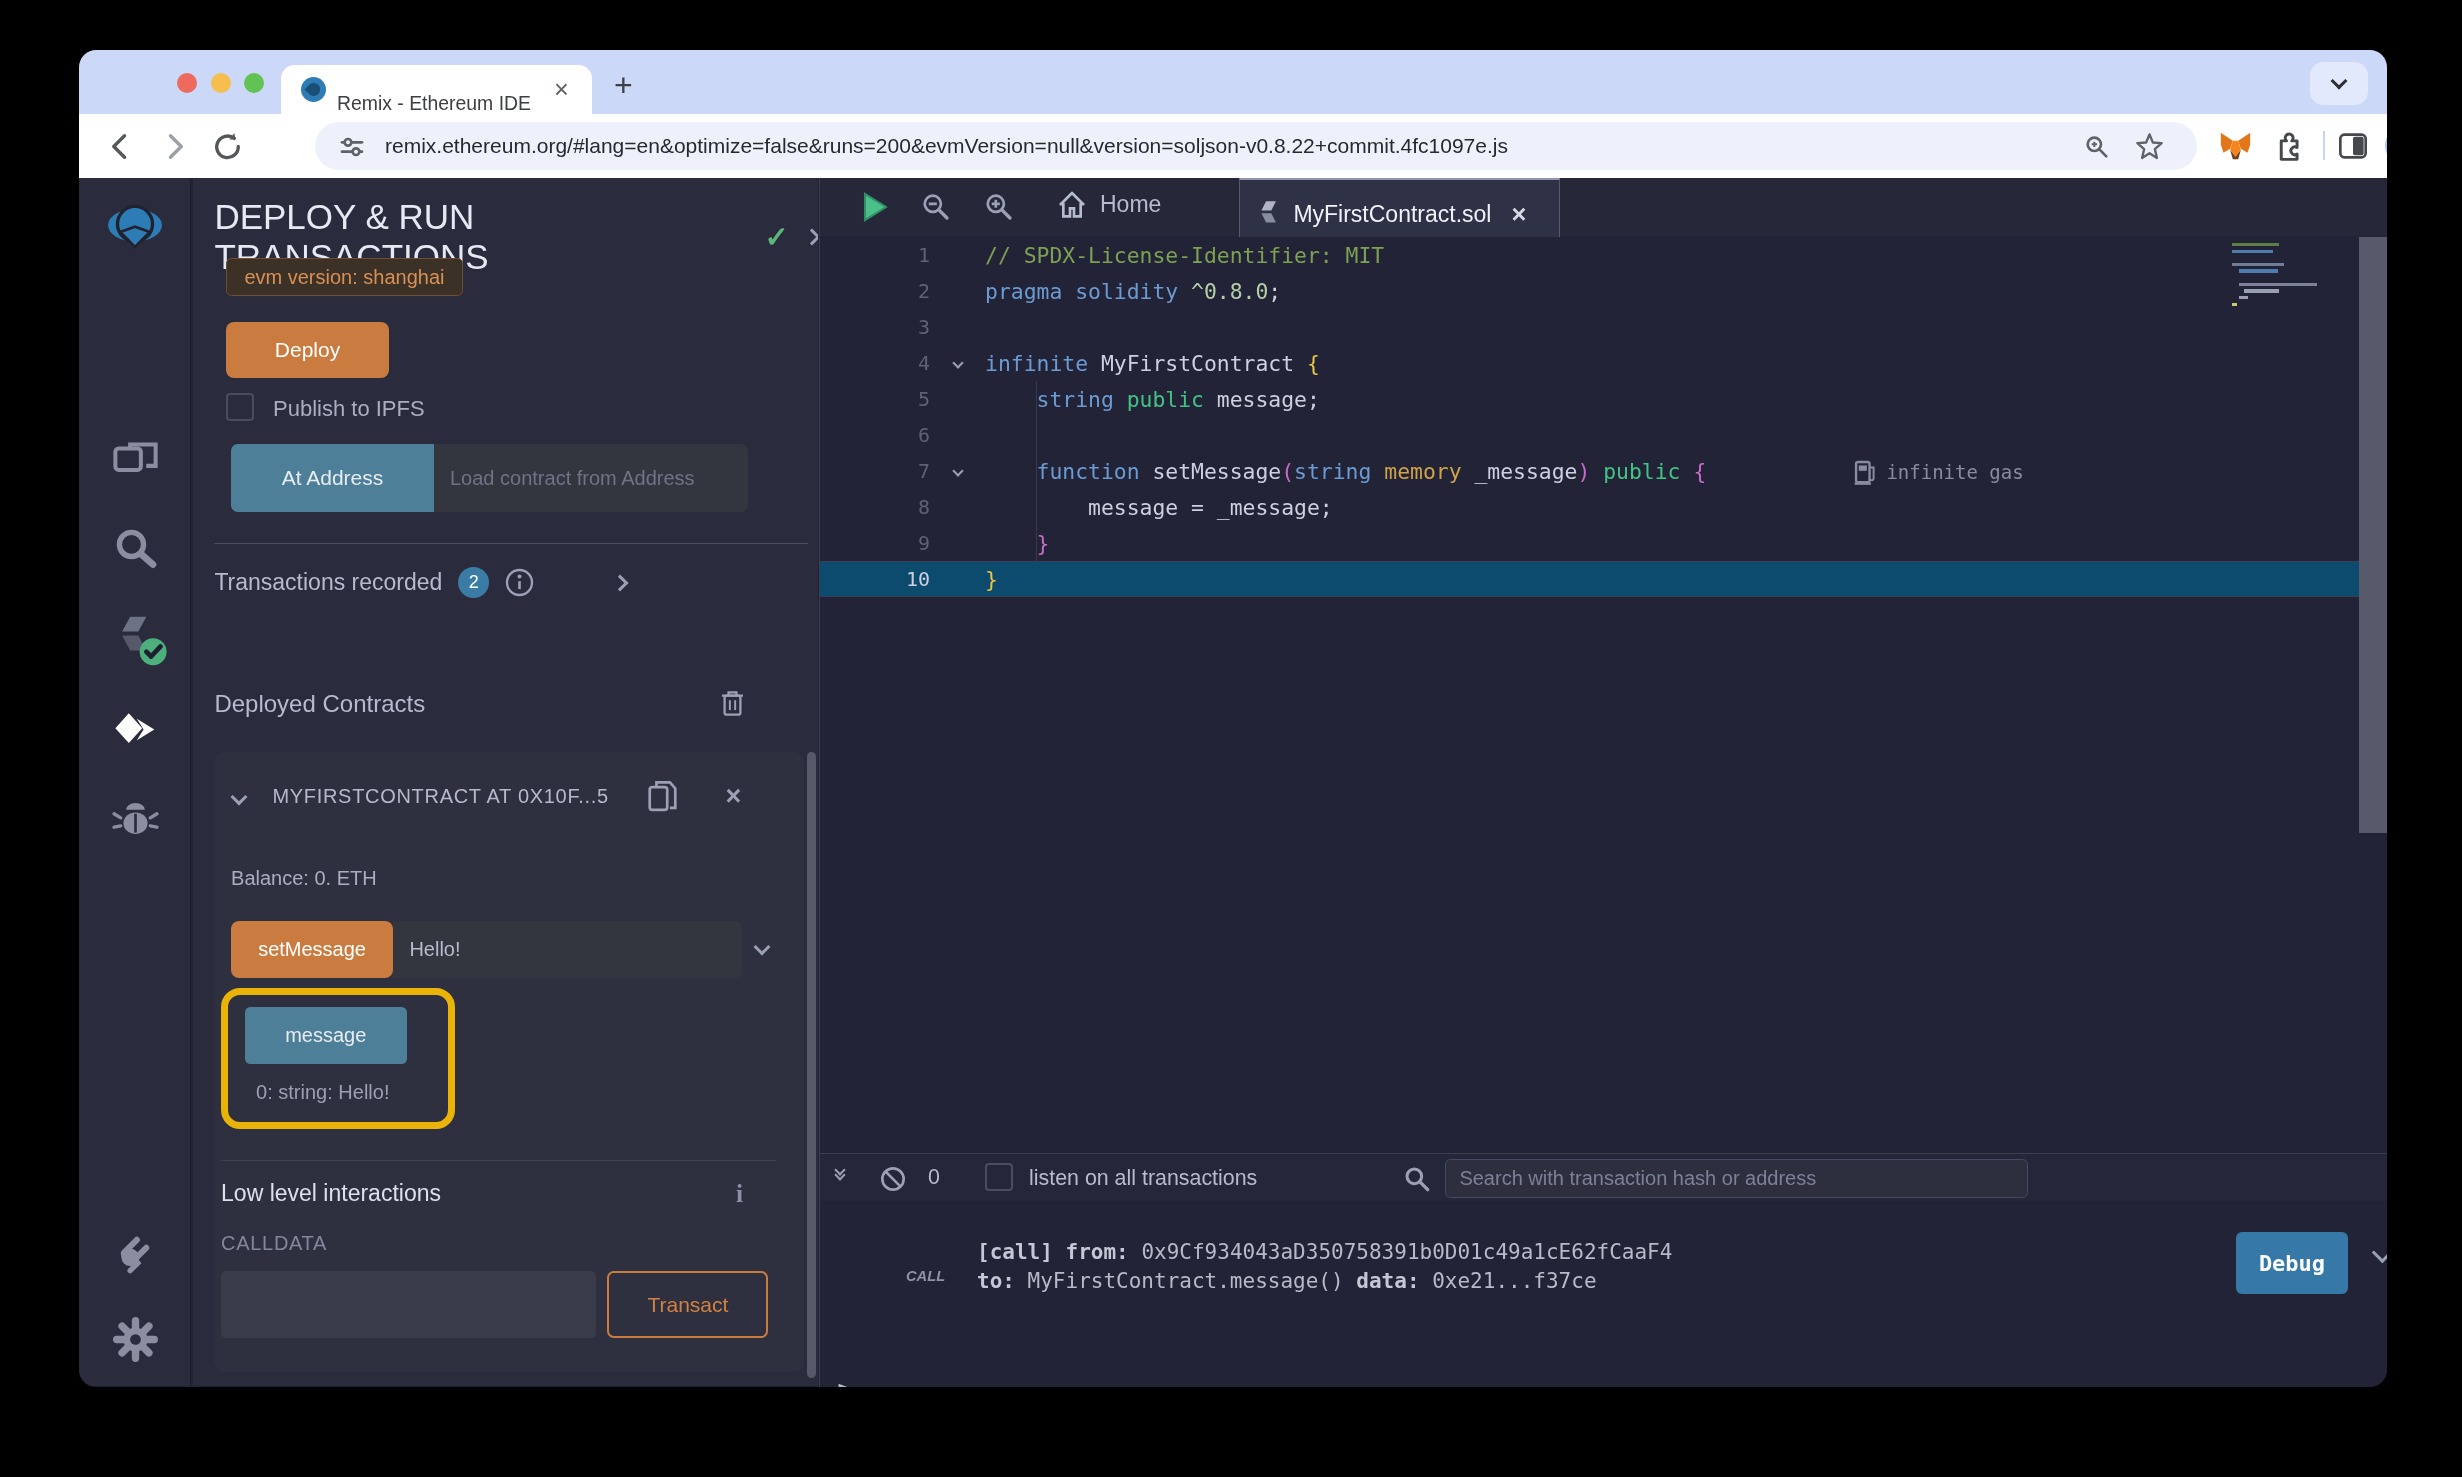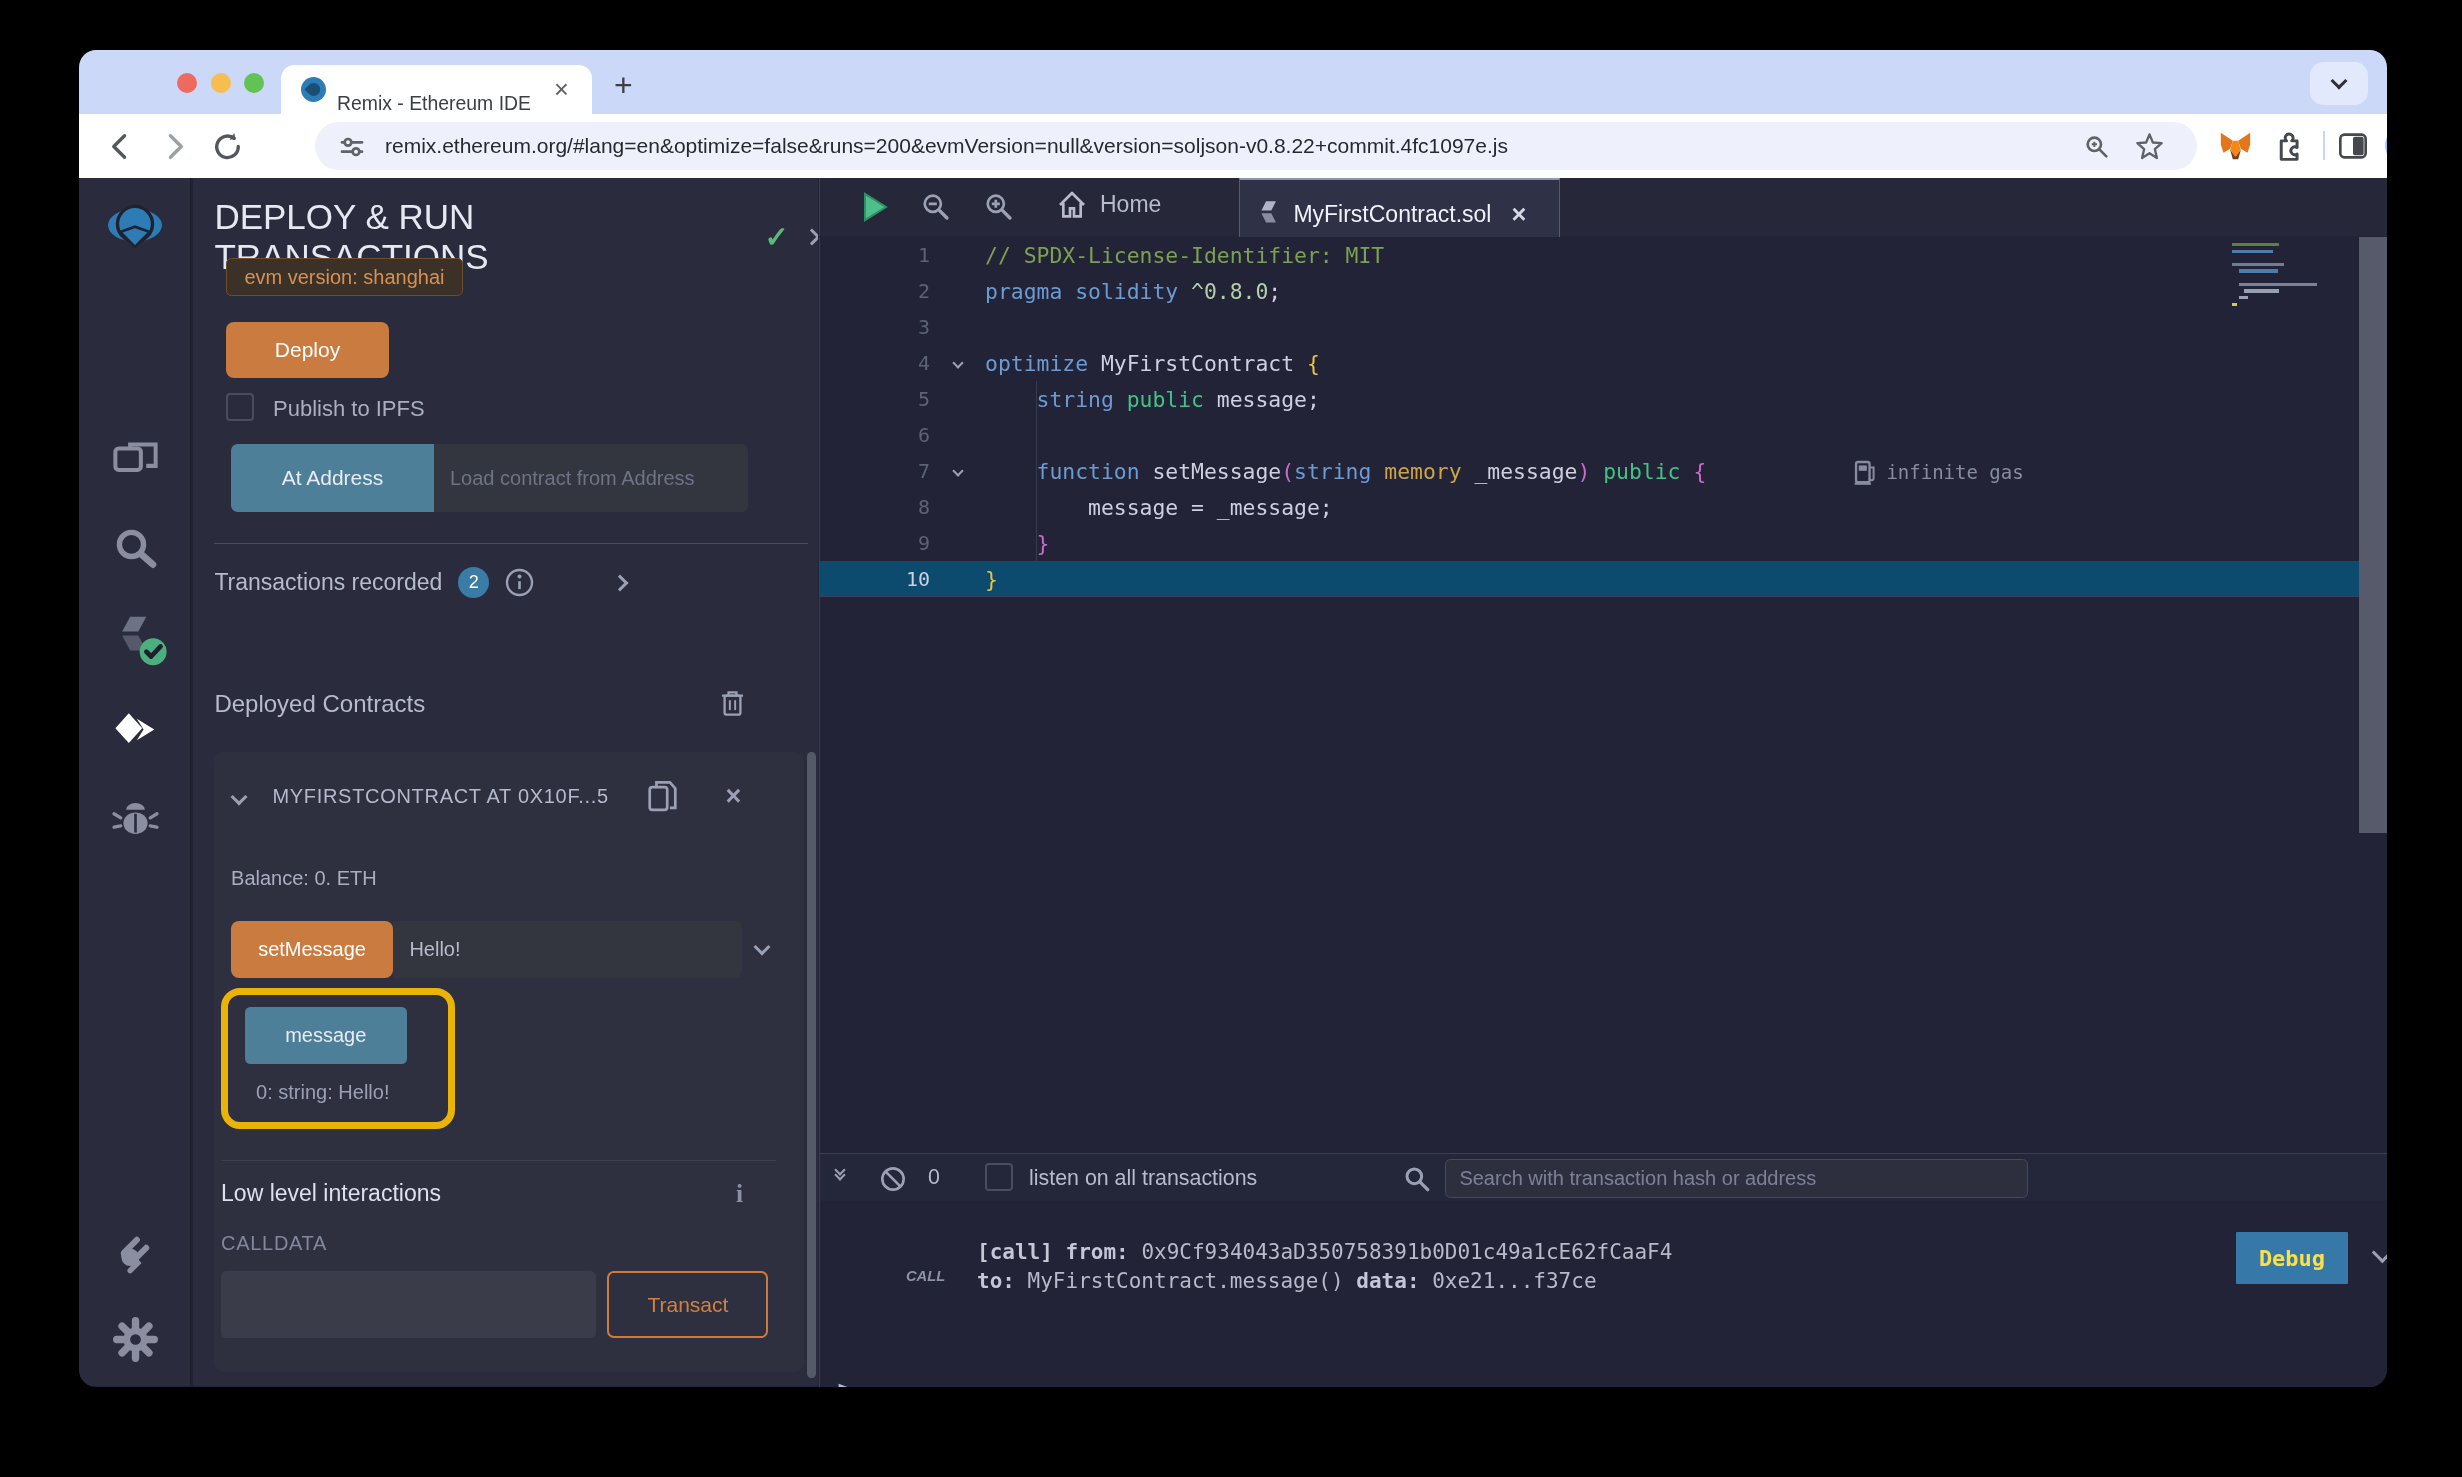--- a/index.html
+++ b/index.html
@@ -281,21 +281,21 @@
         <span style="font-size:25.4px;color:#d6d9e4;font-weight:bold;margin-left:6.7px;">×</span>
       </div>
     </div>
   </div>
 
   <div class="code-wrap">
     <div>
         <div class="code-row"><span class="ln">1</span><span class="fold"></span><span class="ct"><span class="tk-cm">// SPDX-License-Identifier: MIT</span></span></div>
         <div class="code-row"><span class="ln">2</span><span class="fold"></span><span class="ct"><span class="tk-kw">pragma solidity </span><span class="tk-nm">^0.8.0</span><span class="tk-pl">;</span></span></div>
         <div class="code-row"><span class="ln">3</span><span class="fold"></span><span class="ct"></span></div>
-        <div class="code-row"><span class="ln">4</span><span class="fold"><span class="chev sm"></span></span><span class="ct"><span class="tk-kw">optimize </span><span class="tk-pl">MyFirstContract </span><span class="tk-by">{</span></span></div>
+        <div class="code-row"><span class="ln">4</span><span class="fold"><span class="chev sm"></span></span><span class="ct"><span class="tk-kw">infinite </span><span class="tk-pl">MyFirstContract </span><span class="tk-by">{</span></span></div>
         <div class="code-row"><span class="ln">5</span><span class="fold"></span><span class="ct"><span class="tk-pl">    </span><span class="tk-kw">string </span><span class="tk-gr">public </span><span class="tk-pl">message;</span></span></div>
         <div class="code-row"><span class="ln">6</span><span class="fold"></span><span class="ct"></span></div>
         <div class="code-row"><span class="ln">7</span><span class="fold"><span class="chev sm"></span></span><span class="ct"><span class="tk-pl">    </span><span class="tk-kw">function </span><span class="tk-pl">setMessage</span><span class="tk-bm">(</span><span class="tk-kw">string </span><span class="tk-or">memory </span><span class="tk-pl">_message</span><span class="tk-bm">) </span><span class="tk-gr">public </span><span class="tk-bm">{</span></span></div>
         <div class="code-row"><span class="ln">8</span><span class="fold"></span><span class="ct"><span class="tk-pl">        message = _message;</span></span></div>
         <div class="code-row"><span class="ln">9</span><span class="fold"></span><span class="ct"><span class="tk-pl">    </span><span class="tk-bm">}</span></span></div>
         <div class="code-row active"><span class="ln">10</span><span class="fold"></span><span class="ct"><span class="tk-by">}</span></span></div>
       </div>
   </div>
   <div class="abs" style="left:957px;top:331px;width:1.3px;height:181px;background:#383b4f;"></div>
   <div class="abs" style="left:1775px;top:408px;display:flex;align-items:center;gap:9.4px;">
@@ -337,20 +337,20 @@
         <line x1="25" y1="25" x2="37" y2="37" stroke="#9ba0b4" stroke-width="5" stroke-linecap="round"></line>
       </svg>
     <input class="srch" placeholder="Search with transaction hash or address" style="">
   </div>
   <div class="term-log">
     <span class="abs" style="left:86px;top:67px;font-size:14.7px;font-style:italic;font-weight:bold;color:#8d92a6;font-family:'Liberation Sans',sans-serif;">CALL</span>
     <div class="abs" style="left:157px;top:37px;font-size:21px;line-height:29px;color:#b6bac9;white-space:nowrap;">
       <div><span class="tk-b">[call] from: </span><span class="tk-n">0x9Cf934043aD350758391b0D01c49a1cE62fCaaF4</span></div>
       <div><span class="tk-b">to: </span><span class="tk-n">MyFirstContract.message() </span><span class="tk-b">data: </span><span class="tk-n">0xe21...f37ce</span></div>
     </div>
-    <div class="abs" style="left:1416px;top:31px;width:112px;height:52px;background:#3679a8;border-radius:1px;display:flex;align-items:center;justify-content:center;font-size:22px;font-weight:bold;color:#fde047;">Debug</div>
+    <div class="abs" style="left:1416px;top:31px;width:112px;height:62px;background:#3679a8;border-radius:6px;display:flex;align-items:center;justify-content:center;font-size:22px;font-weight:bold;color:#ffffff;">Debug</div>
     <span class="abs chev" style="left:1555px;top:44px;width:14.7px;height:14.7px;"></span>
     <span class="abs" style="left:17.4px;top:173px;font-size:25.4px;font-weight:bold;color:#b9bece;">&gt;</span>
 
   </div>
 
 </div>
 
 
 </body></html>

